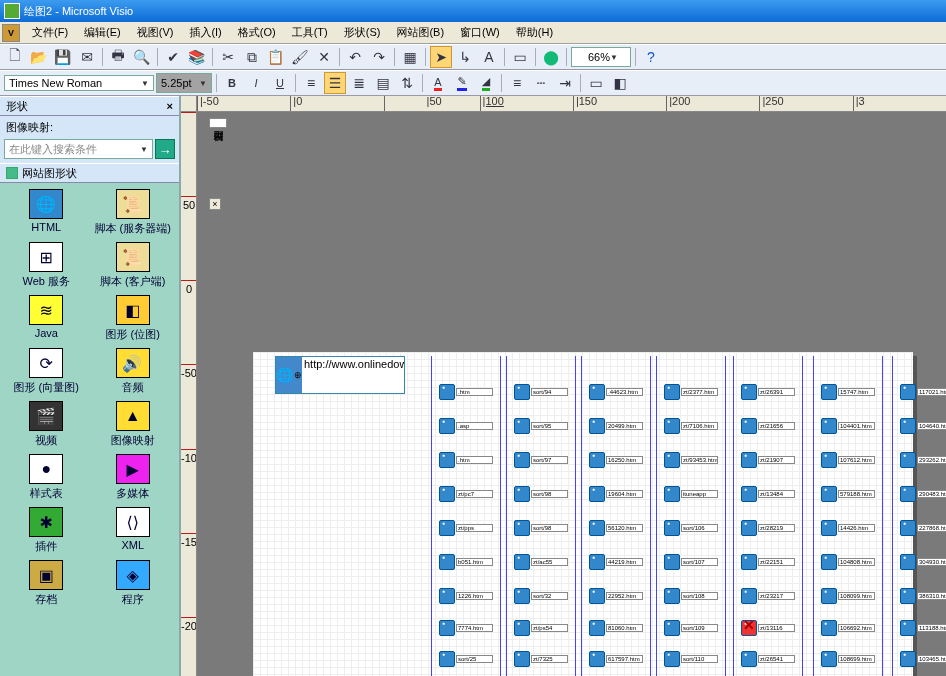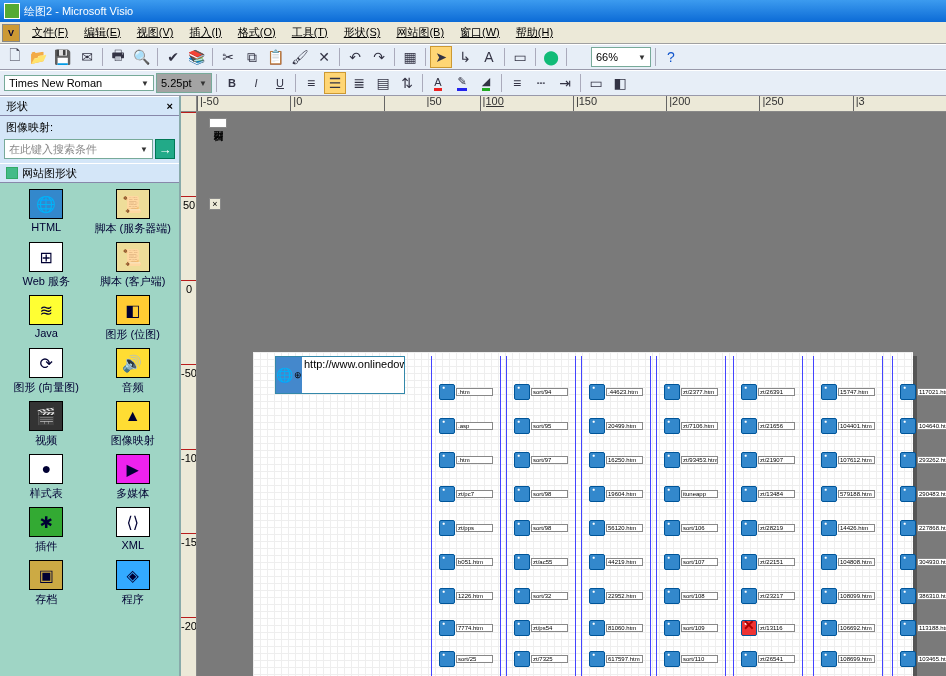--- a/index.html
+++ b/index.html
@@ -1,25 +1,25 @@
 <!DOCTYPE html>
 <html><head>
 <meta charset="utf-8">
 <style>
 * { margin:0; padding:0; box-sizing:border-box; font-family:Tahoma,"Microsoft YaHei",sans-serif; font-size:11px; }
 body { width:946px; height:676px; background:#ece9d8; overflow:hidden; }
 .titlebar { background:linear-gradient(#3c9bef,#0c6bd6); height:22px; display:flex; align-items:center; padding:0 4px; color:#fff; }
 .titlebar .icon { width:16px; height:16px; background:#5a3; border:1px solid #fff; display:inline-block; margin-right:4px; }
 .menubar { background:#ece9d8; border-bottom:1px solid #a0a0a0; height:22px; display:flex; align-items:center; padding:0 2px; }
 .menubar .appicon { width:18px; height:18px; background:#c93; border:1px solid #888; display:inline-flex; align-items:center; justify-content:center; font-size:9px; color:#003; font-weight:bold; margin-right:4px; }
-.menubar span { padding:2px 8px; cursor:default;text-decoration:underline; }
+.menubar span { padding:2px 8px; cursor:default; }
 .toolbar { background:#e7eef7; border-top:1px solid #fff; border-bottom:1px solid #99a; height:26px; display:flex; align-items:center; padding:1px 4px; gap:2px; }
 .tbtn { width:22px; height:22px; border:1px solid transparent; display:flex; align-items:center; justify-content:center; font-size:14px; color:#334; cursor:default; }
 .sep { width:1px; height:18px; background:#aab; margin:0 2px; }
-.zoombox { width:60px; height:20px; border:1px solid #7a9; background:#fff; font-size:11px; padding:0 4px; display:flex; align-items:center; justify-content:space-between;margin-left:20px; }
+.zoombox { width:60px; height:20px; border:1px solid #7a9; background:#fff; font-size:11px; padding:0 16px; display:flex; align-items:center; justify-content:space-between; }
 .fontbox { width:150px; height:16px; border:1px solid #7a9; background:#fff; padding:0 4px; display:flex; align-items:center; justify-content:space-between; }
 .sizebox { width:56px; height:20px; border:1px solid #7a9; background:#a3a3a3; padding:0 4px; display:flex; align-items:center; justify-content:space-between; }
 .workspace { display:flex; height:605px; }
 .sidepane { width:181px; background:#9fd5c5; display:flex; flex-direction:column; border-right:2px solid #8aa; }
 .sphdr { background:#d4e6f8; height:20px; display:flex; align-items:center; justify-content:space-between; padding:0 6px; border-top:1px solid #fff; border-bottom:1px solid #88a; }
 .sphdr .close { font-weight:bold; cursor:default; }
 .spsrchlbl { background:#d4e6f8; padding:4px 6px 2px; font-size:11px; }
 .spsrchrow { background:#d4e6f8; display:flex; align-items:center; padding:2px 4px 4px; gap:2px; }
 .spinput { flex:1; height:20px; border:1px solid #7a9; background:#fff; font-size:11px; padding:0 4px; display:flex; align-items:center; color:#888; }
 .spgo { width:20px; height:20px; background:#2a8; color:#fff; display:flex; align-items:center; justify-content:center; font-size:13px; border:1px solid #075; }

